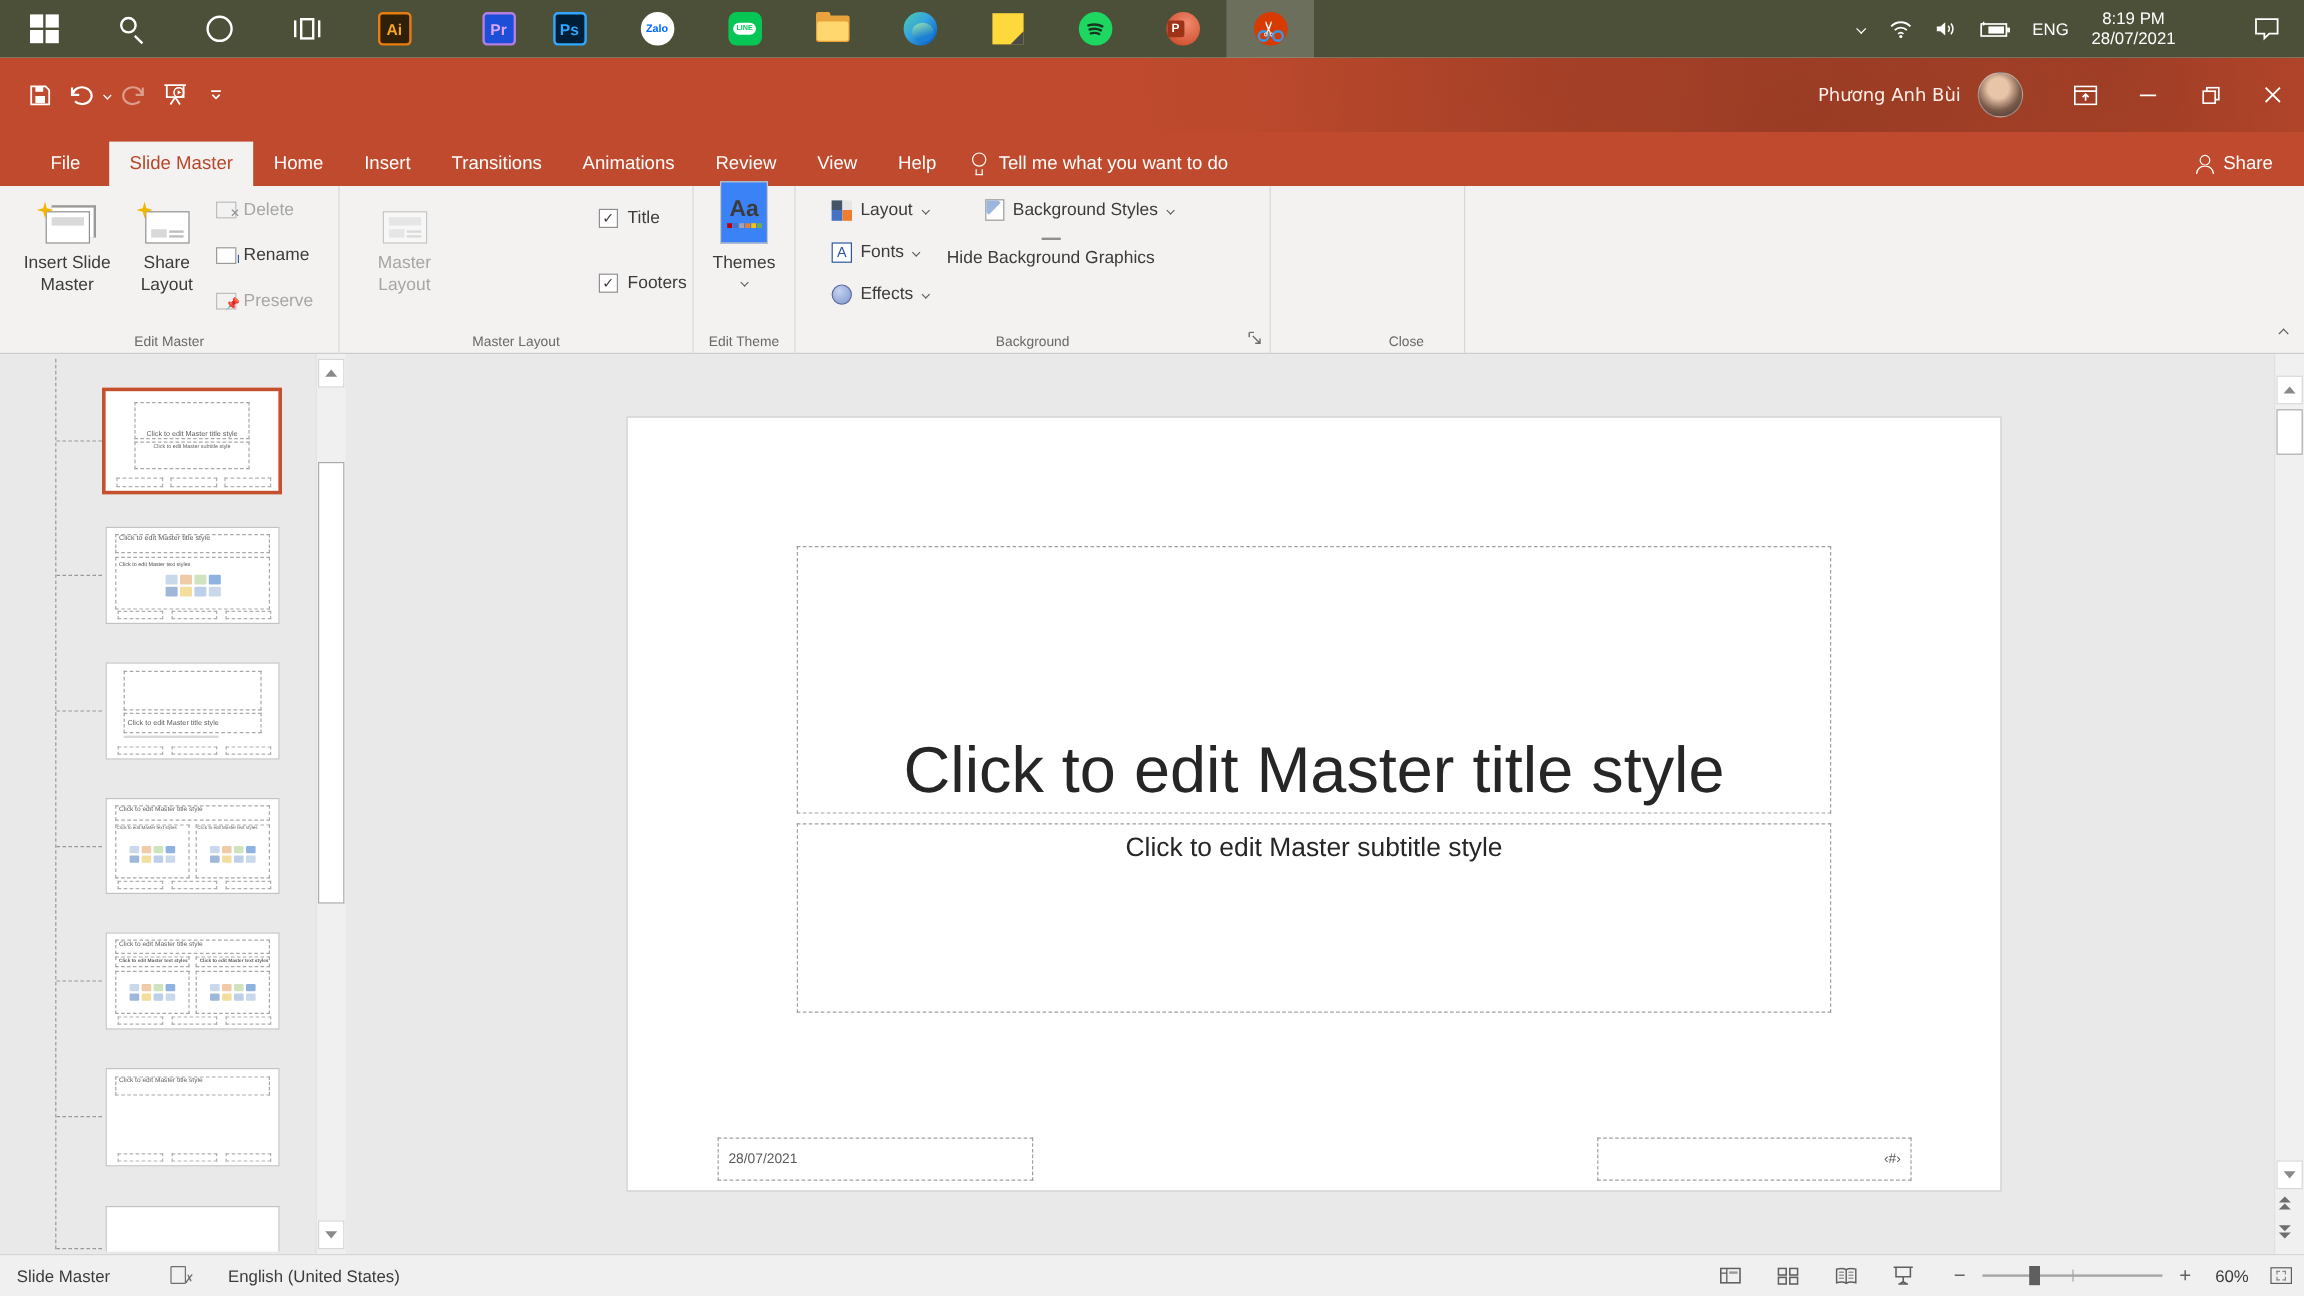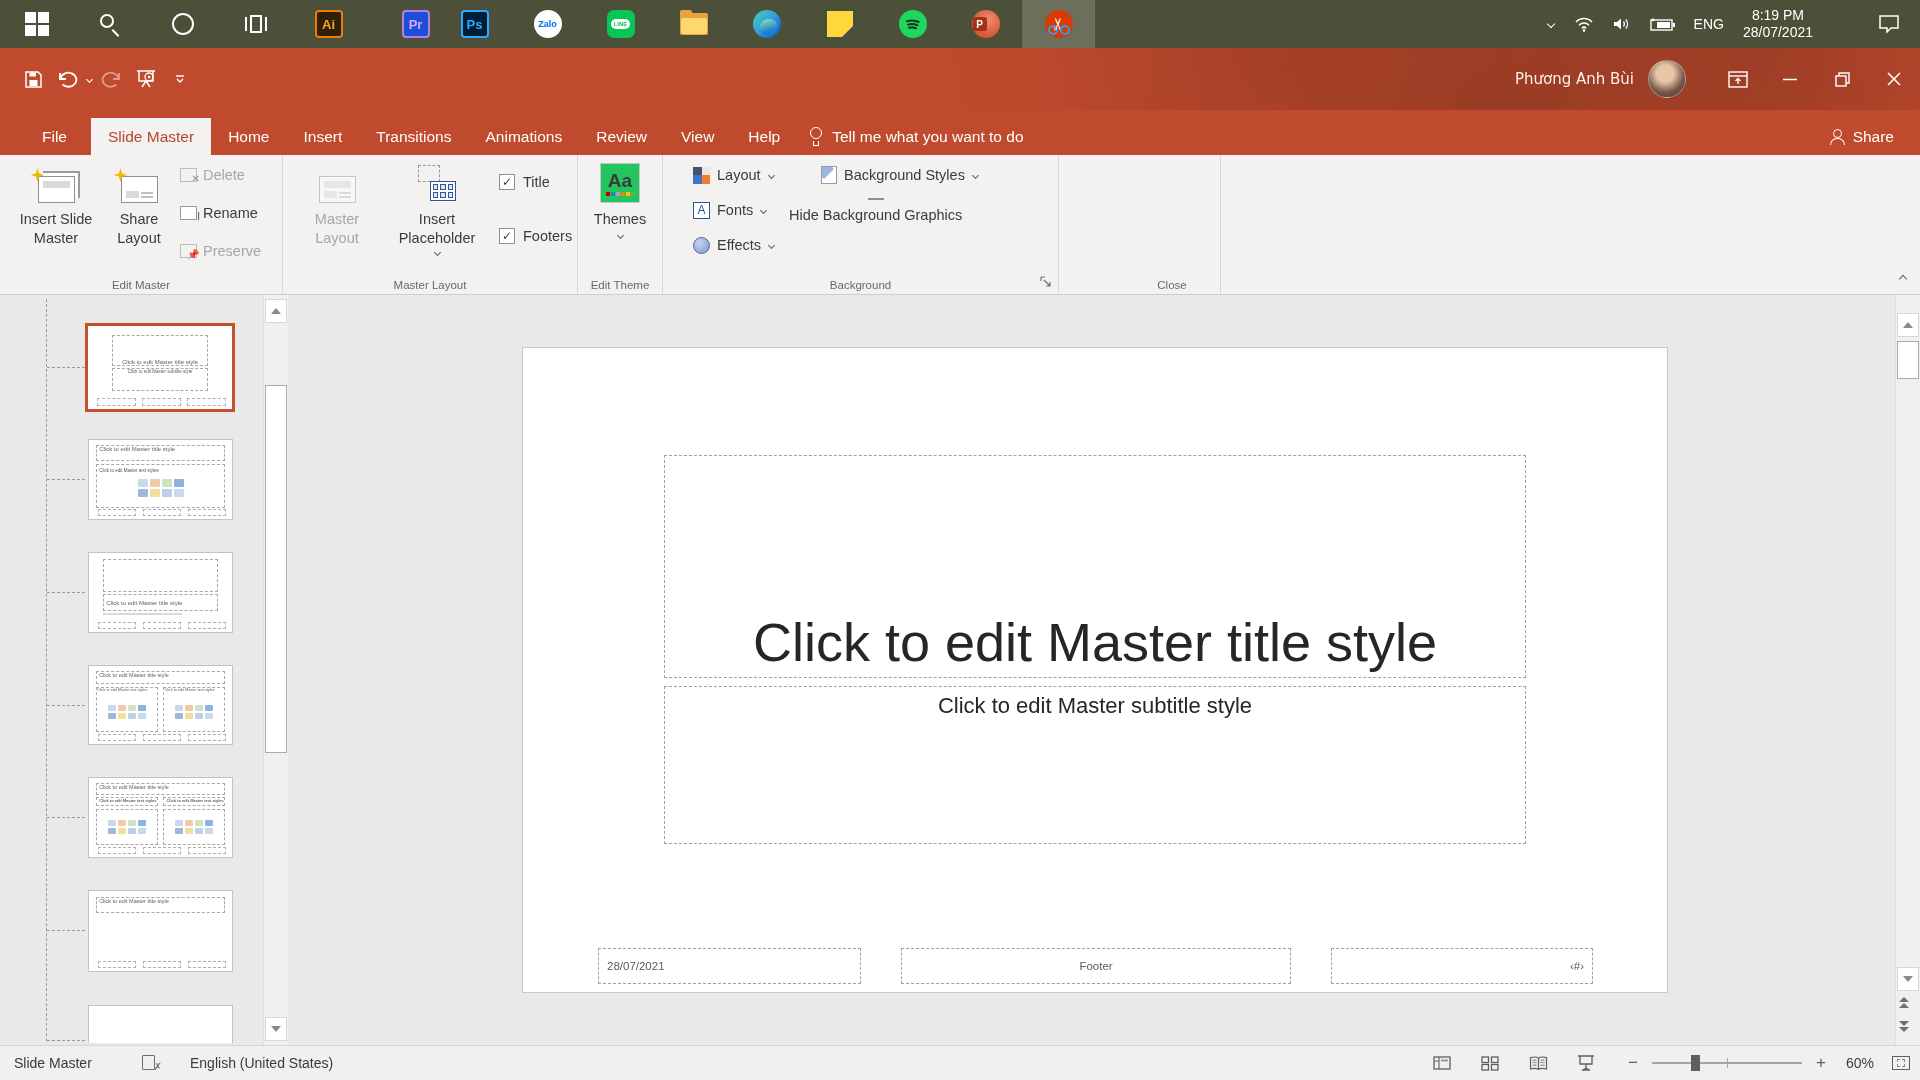--- a/index.html
+++ b/index.html
@@ -95,21 +95,21 @@
   .slide-ic .bd{position:absolute;left:4px;top:14px;width:13px;bottom:4px;background:#d9d9d9;}
   .slide-ic .ln{position:absolute;right:4px;top:15px;width:12px;height:2px;background:#bfbfbf;box-shadow:0 4px 0 #bfbfbf;}
   .spark{position:absolute;left:-8px;top:-9px;width:14px;height:14px;background:#f2b600;clip-path:polygon(50% 0,61% 39%,100% 50%,61% 61%,50% 100%,39% 61%,0 50%,39% 39%);}
   .smallbtn{position:absolute;left:0;display:flex;align-items:center;gap:6px;font-size:14.5px;height:24px;}
   .smallbtn.disabled{color:#a6a6a6;}
   .mini-ic{width:17px;height:14px;background:#fff;border:1px solid #9a9a9a;position:relative;flex:0 0 auto;}
   .mini-ic.dim{border-color:#bdbdbd;background:#f2f2f2;}
   .mini-ic .x{position:absolute;right:-4px;bottom:-3px;color:#8f8f8f;font-size:10px;line-height:10px;}
   .cbrow{position:absolute;display:flex;align-items:center;gap:8px;font-size:14.5px;height:22px;}
   .cbox{width:16px;height:16px;background:#fff;border:1px solid #8f8f8f;display:flex;align-items:center;justify-content:center;font-size:12px;color:#3b3b3b;}
-  .themes-ic{width:40px;height:40px;background:#22c55e;border:1px solid #c8c6c4;display:flex;flex-direction:column;align-items:center;justify-content:center;gap:2px;}
+  .themes-ic{width:40px;height:52px;background:#3b82f6;border:1px solid #c8c6c4;display:flex;flex-direction:column;align-items:center;justify-content:center;gap:2px;}
   .themes-ic .aa{font-size:19px;font-weight:bold;color:#3b3b3b;line-height:19px;}
   .themes-ic .sw{display:flex;gap:1px;}
   .themes-ic .sw i{width:4px;height:4px;}
   .ddrow{position:absolute;display:flex;align-items:center;gap:7px;font-size:14.5px;height:24px;}
   .colors-ic{width:17px;height:17px;display:grid;grid-template-columns:1fr 1fr;grid-template-rows:1fr 1fr;}
   .fonts-ic{width:17px;height:17px;background:#fff;border:1px solid #2b579a;color:#2b579a;font-size:12px;display:flex;align-items:center;justify-content:center;}
   .effects-ic{width:17px;height:17px;border-radius:50%;background:radial-gradient(circle at 35% 30%,#c6d2ef,#7e97cf);border:1px solid #56699a;}
   .bgsty-ic{width:16px;height:18px;background:#fff;border:1px solid #9a9a9a;position:relative;overflow:hidden;}
   .bgsty-ic::before{content:"";position:absolute;left:-5px;top:-5px;width:14px;height:14px;background:#9cb6dd;transform:rotate(45deg);}
   .ssize-ic{position:relative;width:38px;height:30px;background:#fff;border:1px solid #9a9a9a;border-radius:2px;}
@@ -435,37 +435,20 @@
     <div class="bigbtn disabled" style="left:14px;width:80px;">
       <span class="ic">
         <span class="slide-ic" style="opacity:.45;">
             <span class="hd"></span>
             <span class="bd"></span>
             <span class="ln"></span>
           </span>
       </span>
       <span>Master Layout</span>
     </div>
-    <div class="bigbtn" style="left:100px;width:108px;">
-      <span class="ic">
-        <span class="iph-ic">
-            <span class="dash"></span>
-            <span class="grid">
-              <i></i>
-              <i></i>
-              <i></i>
-              <i></i>
-              <i></i>
-              <i></i>
-            </span>
-          </span>
-      </span>
-      <span>Insert Placeholder</span>
-      <span class="chev small" style="color:#5f5f5f;margin-top:1px;"></span>
-    </div>
     <div class="cbrow" style="left:216px;top:16px;">
       <span class="cbox">✓</span>
       <span>Title</span>
     </div>
     <div class="cbrow" style="left:216px;top:70px;">
       <span class="cbox">✓</span>
       <span>Footers</span>
     </div>
     <div class="glabel">Master Layout</div>
   </div>
@@ -682,21 +665,20 @@
           <span class="tri down"></span>
         </div>
     </div>
   </div>
 
   <div class="canvas">
     <div class="slide">
       <div class="ph ph-title">Click to edit Master title style</div>
       <div class="ph ph-sub">Click to edit Master subtitle style</div>
       <div class="ph ph-date">28/07/2021</div>
-      <div class="ph ph-footer">Footer</div>
       <div class="ph ph-num">‹#›</div>
     </div>
 
     <div class="vscroll">
       <div class="sbtn" style="top:18px;">
           <span class="tri up"></span>
         </div>
       <div class="sthumb" style="top:46px;height:38px;"></div>
       <div class="sbtn" style="top:672px;">
           <span class="tri down"></span>

